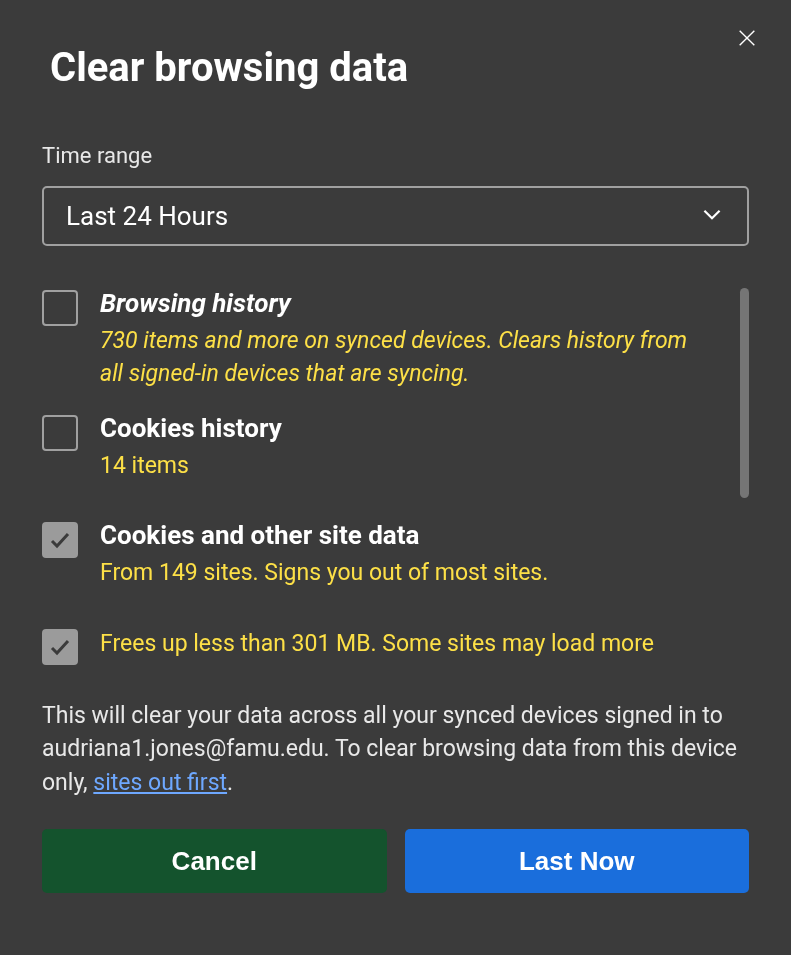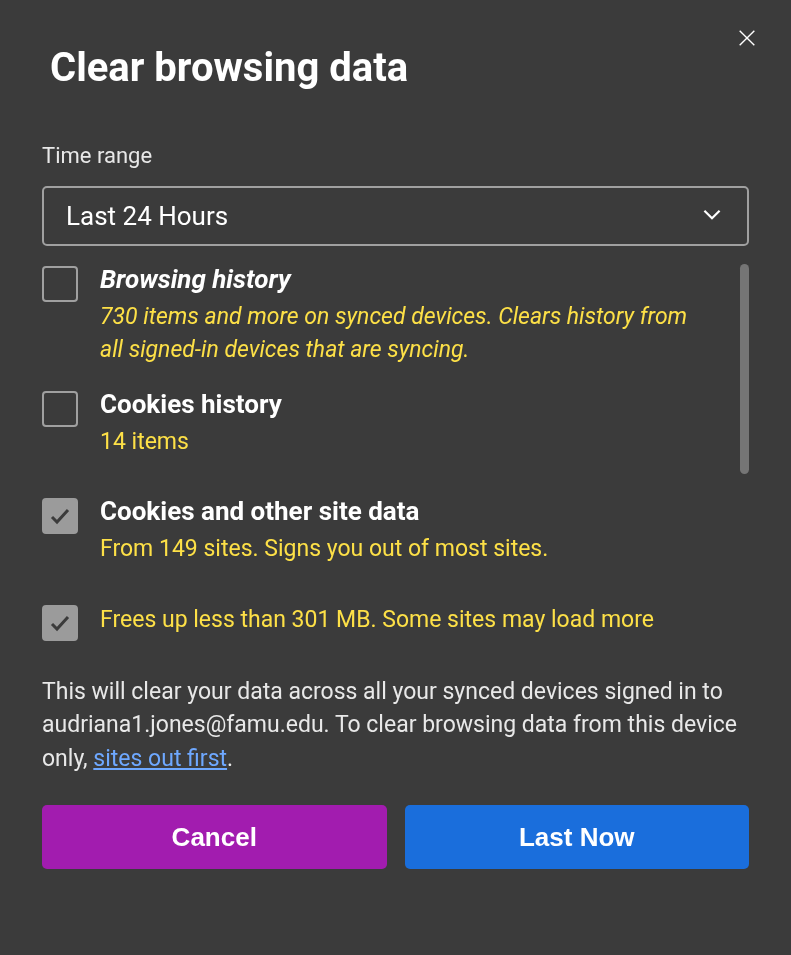--- a/index.html
+++ b/index.html
@@ -48,21 +48,21 @@
     }
     .dropdown {
       border: 2px solid #a0a0a0;
       border-radius: 5px;
       height: 60px;
       display: flex;
       align-items: center;
       justify-content: space-between;
       padding: 0 22px;
       cursor: pointer;
-      margin-bottom: 18px;
+      margin-bottom: 42px;
     }
     .dropdown-value {
       font-size: 26px;
       color: #ffffff;
     }
     .dropdown-chevron svg {
       width: 26px;
       height: 26px;
       stroke: #ffffff;
       stroke-width: 2;
@@ -154,21 +154,21 @@
       border: none;
       border-radius: 5px;
       font-size: 26px;
       font-weight: 600;
       cursor: pointer;
       display: flex;
       align-items: center;
       justify-content: center;
     }
     .btn-secondary {
-      background: #a21caf;
+      background: #14532d;
       color: #ffffff;
       text-align: center;
     }
     .btn-primary {
       background: #1a6edc;
       color: #ffffff;
     }
   </style>
 </head>
 <body>

